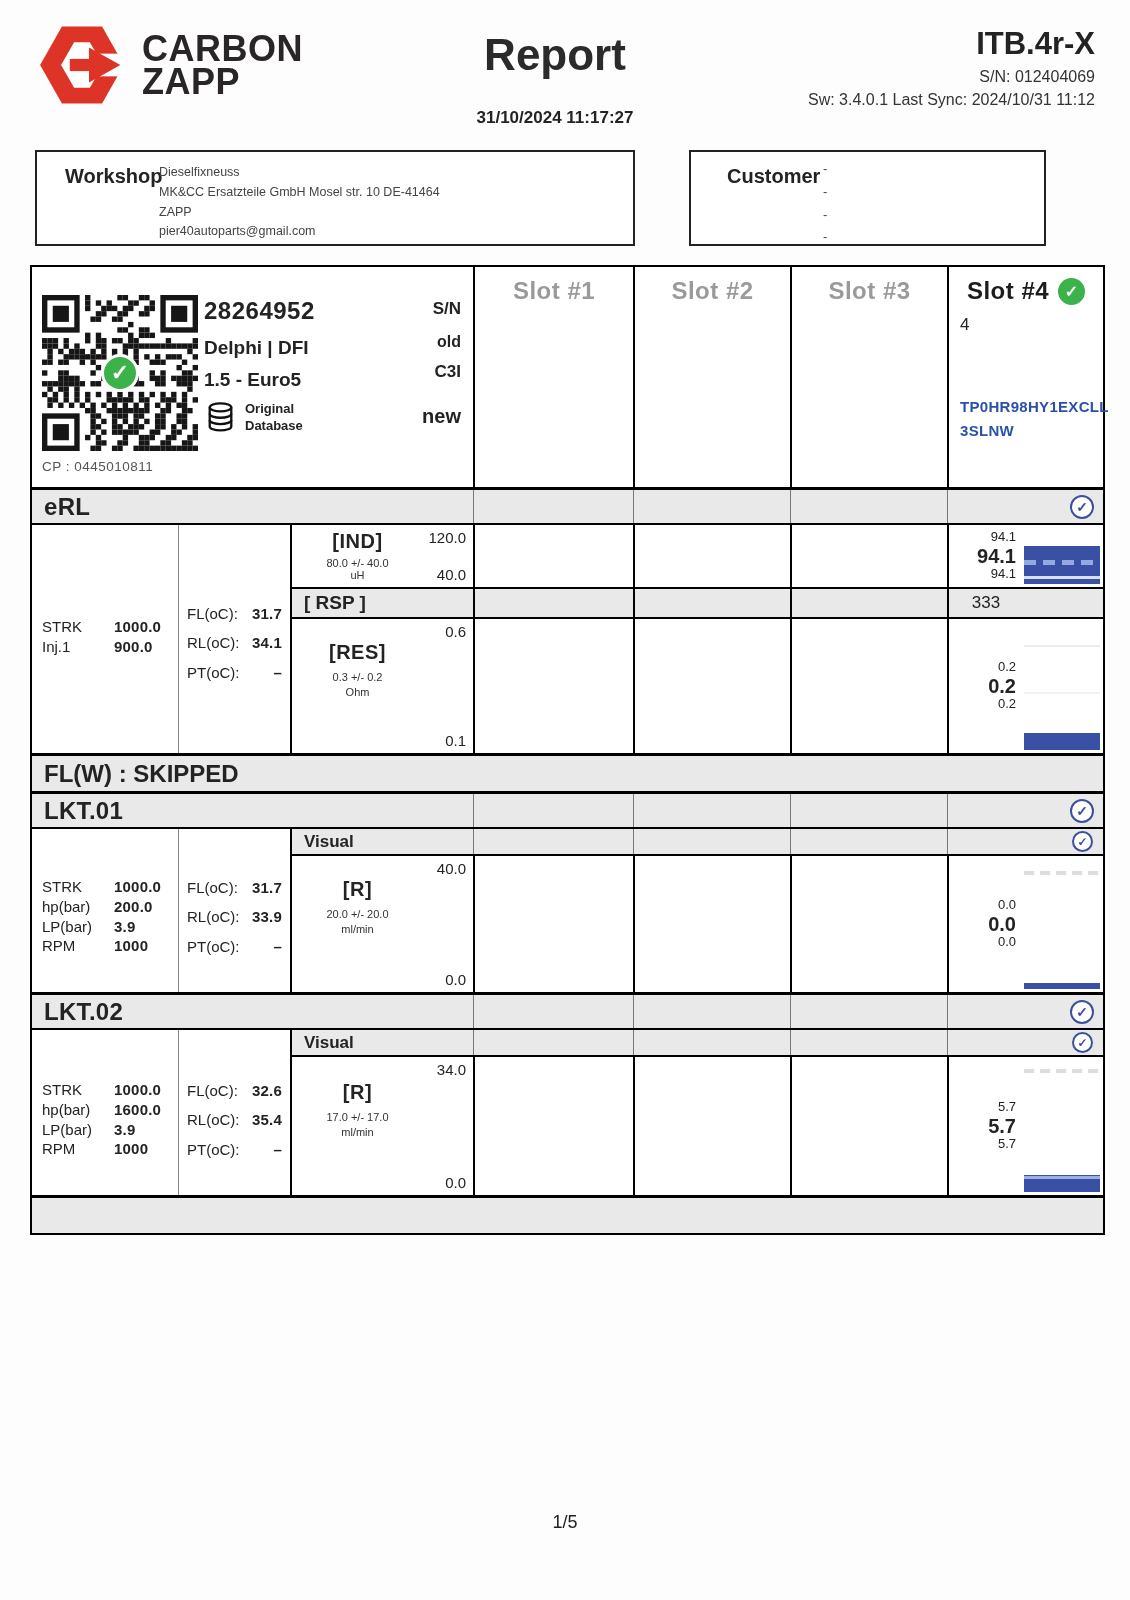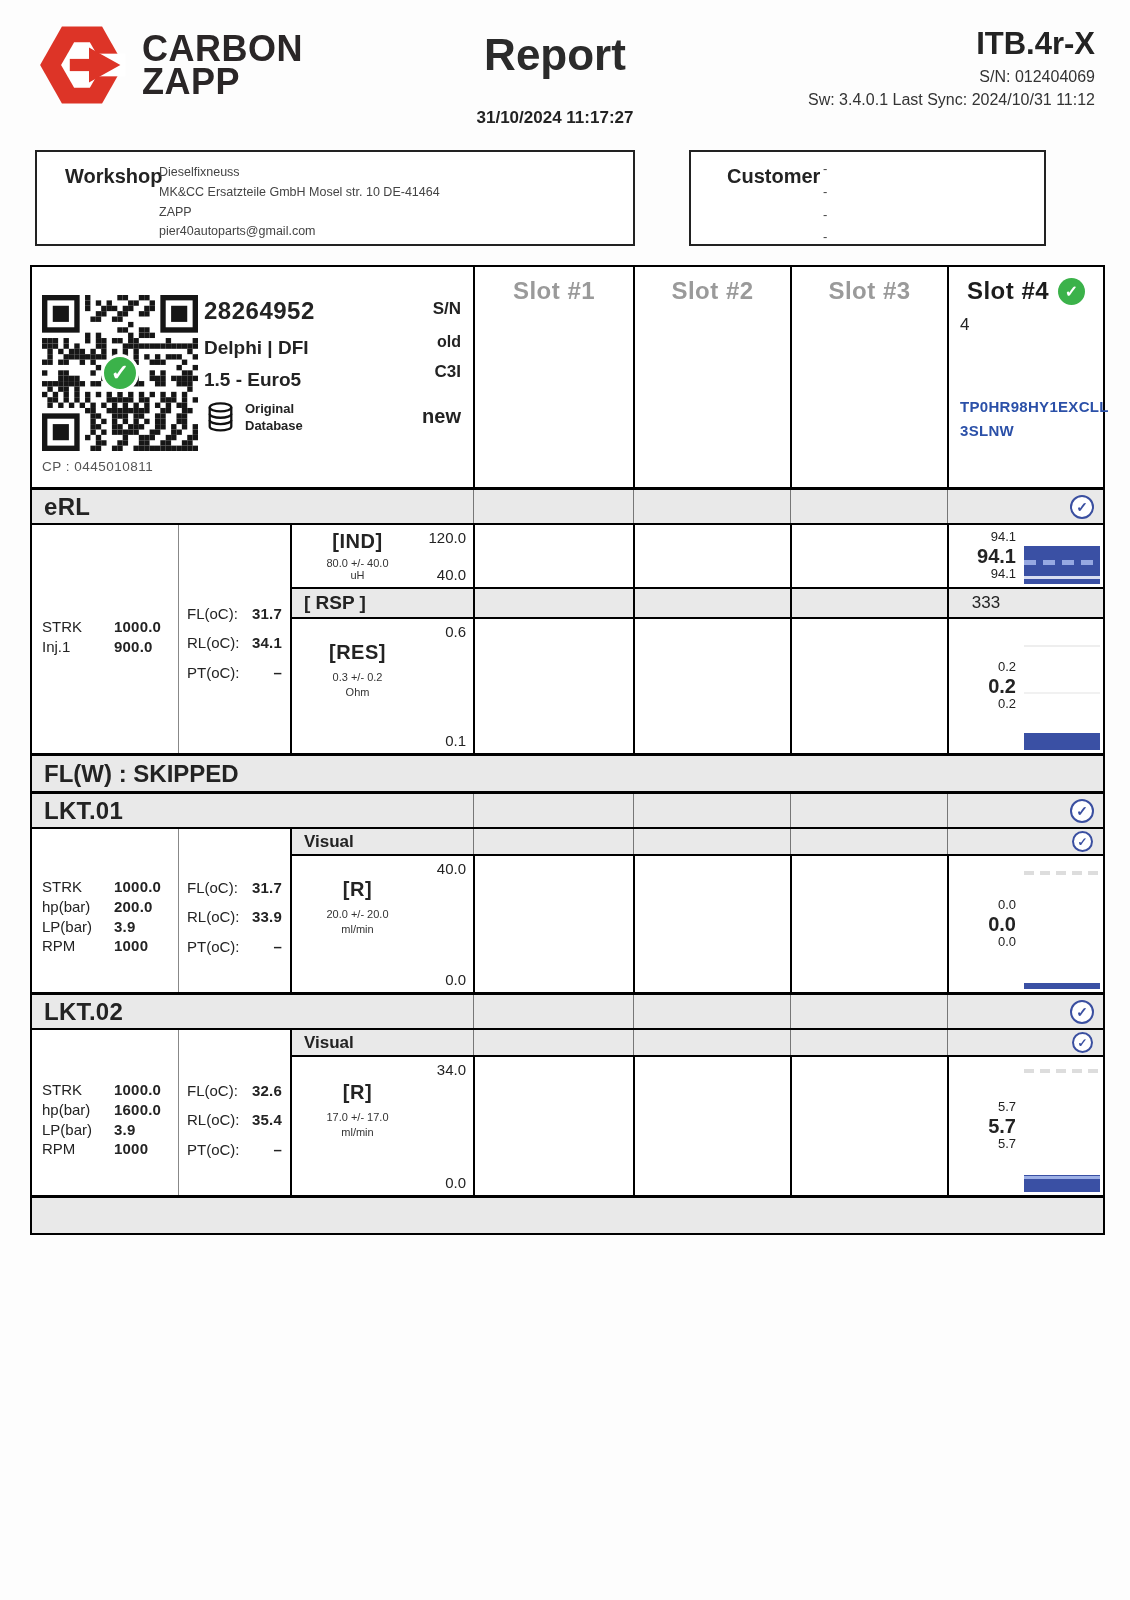--- a/index.html
+++ b/index.html
@@ -857,14 +857,15 @@
             </div>
           </div>
         </div>
       </div>
     </div>
 
     <div class="frow bar bar-bottom"></div>
 
   </div>
 
+  <div class="footer">1/5</div>
 
 </div>
 
 </body></html>

